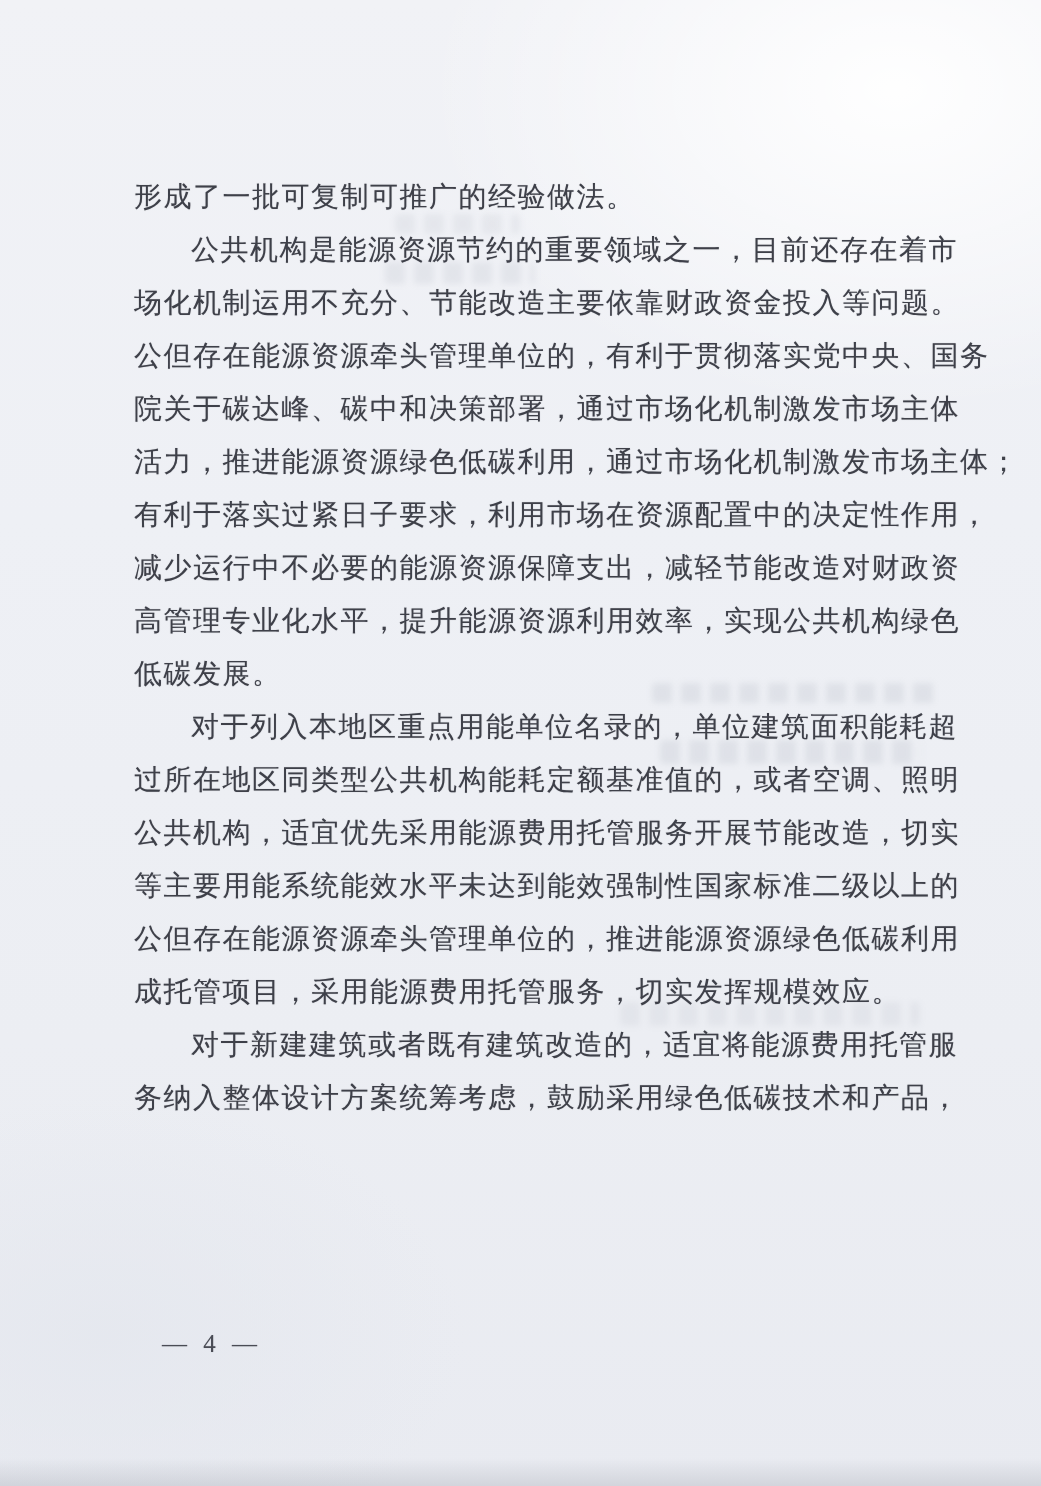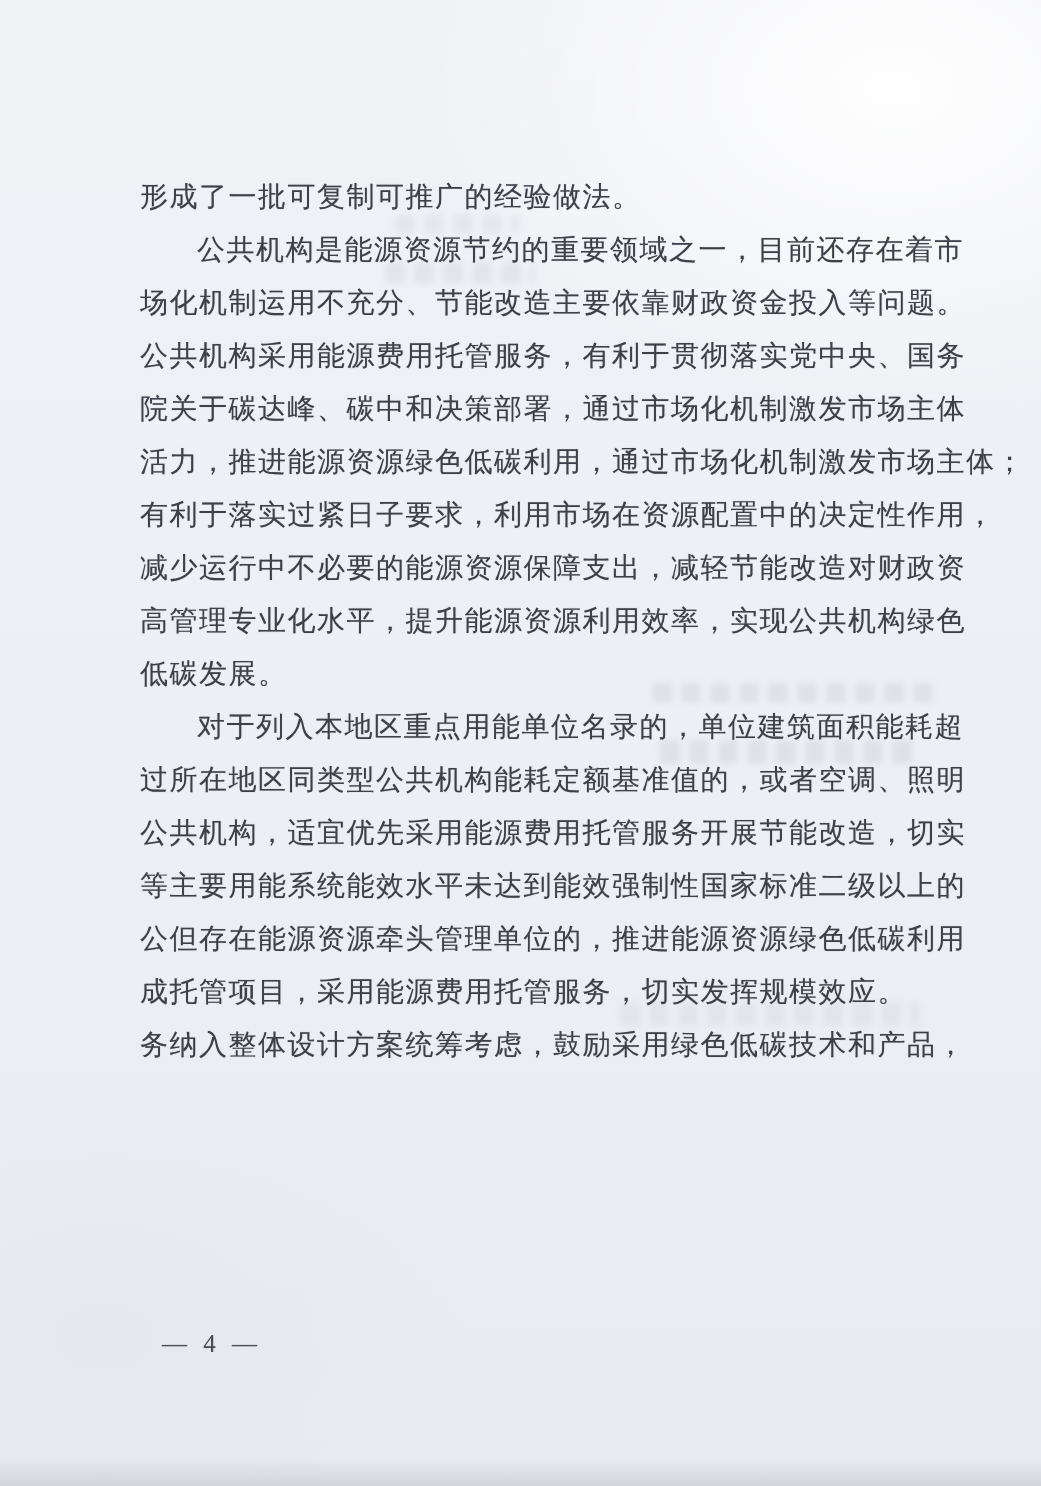--- a/index.html
+++ b/index.html
@@ -7,21 +7,21 @@
     position:relative;
     width:1041px; height:1486px;
     margin:0 auto;
     overflow:hidden;
     background:
       radial-gradient(ellipse 760px 520px at 86% 6%, rgba(255,255,255,0.95), rgba(255,255,255,0) 62%),
       radial-gradient(ellipse 600px 400px at 10% 90%, rgba(228,231,238,0.8), rgba(228,231,238,0) 60%),
       linear-gradient(180deg, #f1f2f6 0%, #eef0f5 35%, #eceef3 70%, #e9ebf1 100%);
   }
   .doc {
-    position:absolute; left:140px; top:170px; width:800px;
+    position:absolute; left:134px; top:170px; width:800px;
   }
   .line {
     height:53px; line-height:53px;
     font-family:"Liberation Serif", serif;
     font-size:28px;
     letter-spacing:1.5px;
     color:#3e4049;
     white-space:nowrap;
     text-shadow:0 0 1px rgba(62,64,73,0.35);
   }
@@ -69,32 +69,33 @@
   <div class="ghost g1"></div>
   <div class="ghost g2"></div>
   <div class="ghost g3"></div>
   <div class="ghost g4"></div>
   <div class="ghost g5"></div>
 
   <main class="doc" id="doc-lines">
       <div class="line">形成了一批可复制可推广的经验做法。</div>
       <div class="line indent">公共机构是能源资源节约的重要领域之一，目前还存在着市</div>
       <div class="line">场化机制运用不充分、节能改造主要依靠财政资金投入等问题。</div>
-      <div class="line">公共机构采用能源费用托管服务，有利于贯彻落实党中央、国务</div>
+      <div class="line">公但存在能源资源牵头管理单位的，有利于贯彻落实党中央、国务</div>
       <div class="line">院关于碳达峰、碳中和决策部署，通过市场化机制激发市场主体</div>
       <div class="line">活力，推进能源资源绿色低碳利用，通过市场化机制激发市场主体；</div>
       <div class="line">有利于落实过紧日子要求，利用市场在资源配置中的决定性作用，</div>
       <div class="line">减少运行中不必要的能源资源保障支出，减轻节能改造对财政资</div>
       <div class="line">高管理专业化水平，提升能源资源利用效率，实现公共机构绿色</div>
       <div class="line">低碳发展。</div>
       <div class="line indent">对于列入本地区重点用能单位名录的，单位建筑面积能耗超</div>
       <div class="line">过所在地区同类型公共机构能耗定额基准值的，或者空调、照明</div>
       <div class="line">公共机构，适宜优先采用能源费用托管服务开展节能改造，切实</div>
       <div class="line">等主要用能系统能效水平未达到能效强制性国家标准二级以上的</div>
       <div class="line">公但存在能源资源牵头管理单位的，推进能源资源绿色低碳利用</div>
       <div class="line">成托管项目，采用能源费用托管服务，切实发挥规模效应。</div>
+      <div class="line indent">对于新建建筑或者既有建筑改造的，适宜将能源费用托管服</div>
       <div class="line">务纳入整体设计方案统筹考虑，鼓励采用绿色低碳技术和产品，</div>
     </main>
 
   <footer class="page-footer">— 4 —</footer>
 
   <div class="bottom-shade"></div>
 </div>
 
 </body></html>

